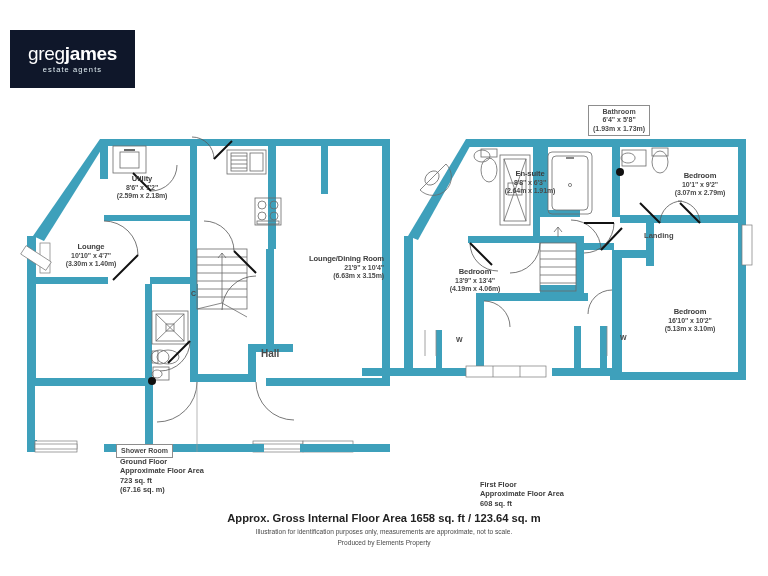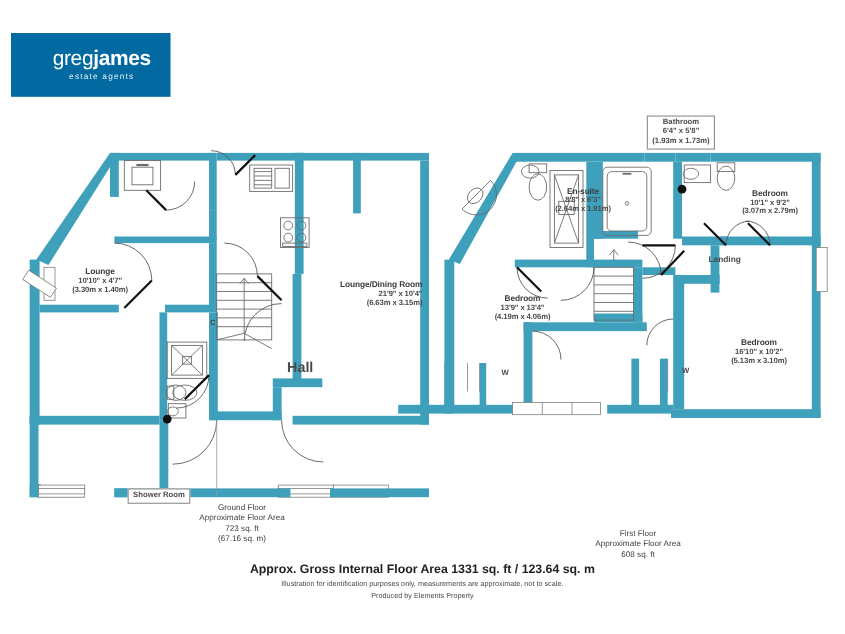--- a/index.html
+++ b/index.html
@@ -10,22 +10,22 @@
     font-family:"Liberation Sans","DejaVu Sans",sans-serif;
     color:#3a3a3a;
     overflow:hidden;
     position:relative;
   }
   #sheet{position:absolute;left:0;top:0;width:768px;height:576px;}
 
   
   #logo{
     position:absolute;left:10px;top:30px;width:125px;height:58px;
-    background:#0369a1;
-    display:flex;flex-direction:column;align-items:center;justify-content:center;padding-left:20px;
+    background:#0f172a;
+    display:flex;flex-direction:column;align-items:center;justify-content:center;
   }
   #logo .lg-main{
     color:#ffffff;font-size:19px;letter-spacing:-0.3px;line-height:1;
     white-space:nowrap;
   }
   #logo .lg-main b{font-weight:bold;}
   #logo .lg-main span.thin{font-weight:300;}
   #logo .lg-sub{
     color:#e2eff4;font-size:7.5px;letter-spacing:1.1px;margin-top:2px;
     white-space:nowrap;
@@ -43,22 +43,22 @@
   .tiny{font-size:7px;font-weight:bold;color:#4a4a4a;position:absolute;margin-left:36px;}
 
   .boxlbl{
     position:absolute;text-align:center;line-height:1.2;
     font-size:7px;font-weight:bold;color:#4a4a4a;white-space:nowrap;
     border:1px solid #8d8d8d;background:#ffffff;padding:2px 4px;
   }
 
   
   .cap{
-    position:absolute;text-align:center;line-height:1.25;
-    font-size:7.4px;font-weight:normal;color:#3d3d3d;white-space:nowrap;
+    position:absolute;text-align:left;line-height:1.25;
+    font-size:7.4px;font-weight:bold;color:#3d3d3d;white-space:nowrap;
   }
   #gross{
     position:absolute;width:768px;text-align:center;left:0;top:512px;
     font-size:11.2px;font-weight:bold;color:#222222;
   }
   #disc1{
     position:absolute;width:768px;text-align:center;left:0;top:528px;
     font-size:6.6px;color:#4a4a4a;
   }
   #disc2{
@@ -309,38 +309,43 @@
       <line x1="700" y1="223" x2="680" y2="203" stroke-width="2" stroke="#111111"></line>
       <path d="M660 223 a22 22 0 0 1 22 -22"></path>
       <line x1="660" y1="223" x2="640" y2="203" stroke-width="2" stroke="#111111"></line>
       <path d="M612 290 a24 24 0 0 0 -24 24"></path>
       <path d="M484 301 a26 26 0 0 1 26 26"></path>
       <line x1="436" y1="330" x2="436" y2="356" stroke="#8a8a8a"></line>
       <line x1="607" y1="326" x2="607" y2="356" stroke="#8a8a8a"></line>
     </g>
   </svg>
 
+  <div class="lbl" style="left:92px;top:175px;width:100px;">
+    <span class="nm">Utility</span>
+    <span class="d1">8'6" x 7'2"</span>
+    <span class="d2">(2.59m x 2.18m)</span>
+  </div>
 
 
   <div class="lbl" style="left:36px;top:243px;width:110px;">
     <span class="nm">Lounge</span>
     <span class="d1">10'10" x 4'7"</span>
     <span class="d2">(3.30m x 1.40m)</span>
   </div>
 
   <div class="lbl" style="left:264px;top:255px;width:120px;text-align:right;">
     <span class="nm">Lounge/Dining Room</span>
     <span class="d1">21'9" x 10'4"</span>
     <span class="d2">(6.63m x 3.15m)</span>
   </div>
 
 
   <div class="tiny" style="left:155px;top:290px;">C</div>
 
-  <div class="tiny" style="left:225px;top:326px;font-size:13px;">Hall</div>
+  <div class="tiny" style="left:225px;top:348px;font-size:10px;">Hall</div>
 
   <div class="boxlbl" style="left:116px;top:444px;">Shower Room</div>
 
   <div class="cap" style="left:120px;top:457px;width:200px;">
     <div>Ground Floor</div>
     <div>Approximate Floor Area</div>
     <div>723 sq. ft</div>
     <div>(67.16 sq. m)</div>
   </div>
 
@@ -379,17 +384,17 @@
   <div class="tiny" style="left:420px;top:336px;">W</div>
 
   <div class="tiny" style="left:584px;top:334px;">W</div>
 
   <div class="cap" style="left:480px;top:451px;width:200px;margin-top:29px;">
     <div>First Floor</div>
     <div>Approximate Floor Area</div>
     <div>608 sq. ft</div>
   </div>
 
-  <div id="gross">Approx. Gross Internal Floor Area 1331 sq. ft / 123.64 sq. m</div>
+  <div id="gross">Approx. Gross Internal Floor Area 1658 sq. ft / 123.64 sq. m</div>
   <div id="disc1">Illustration for identification purposes only, measurements are approximate, not to scale.</div>
   <div id="disc2">Produced by Elements Property</div>
 
 </div>
 
 </body></html>

